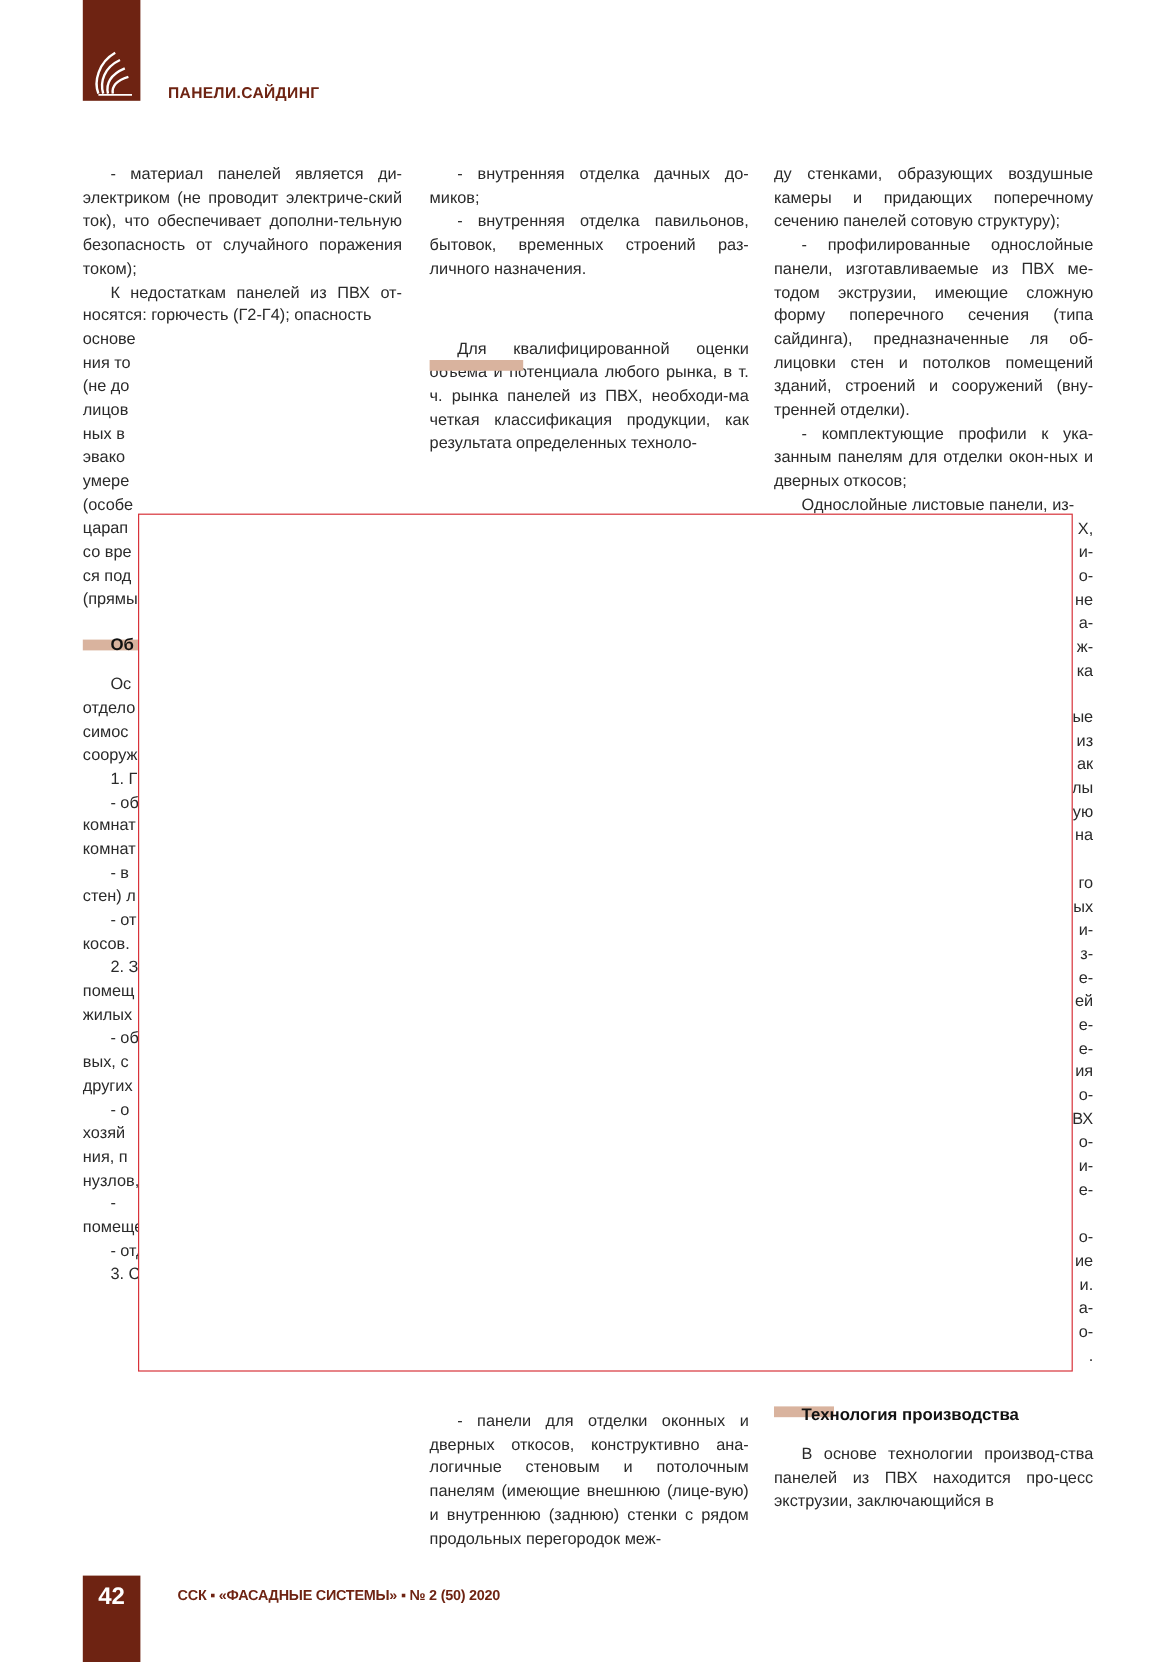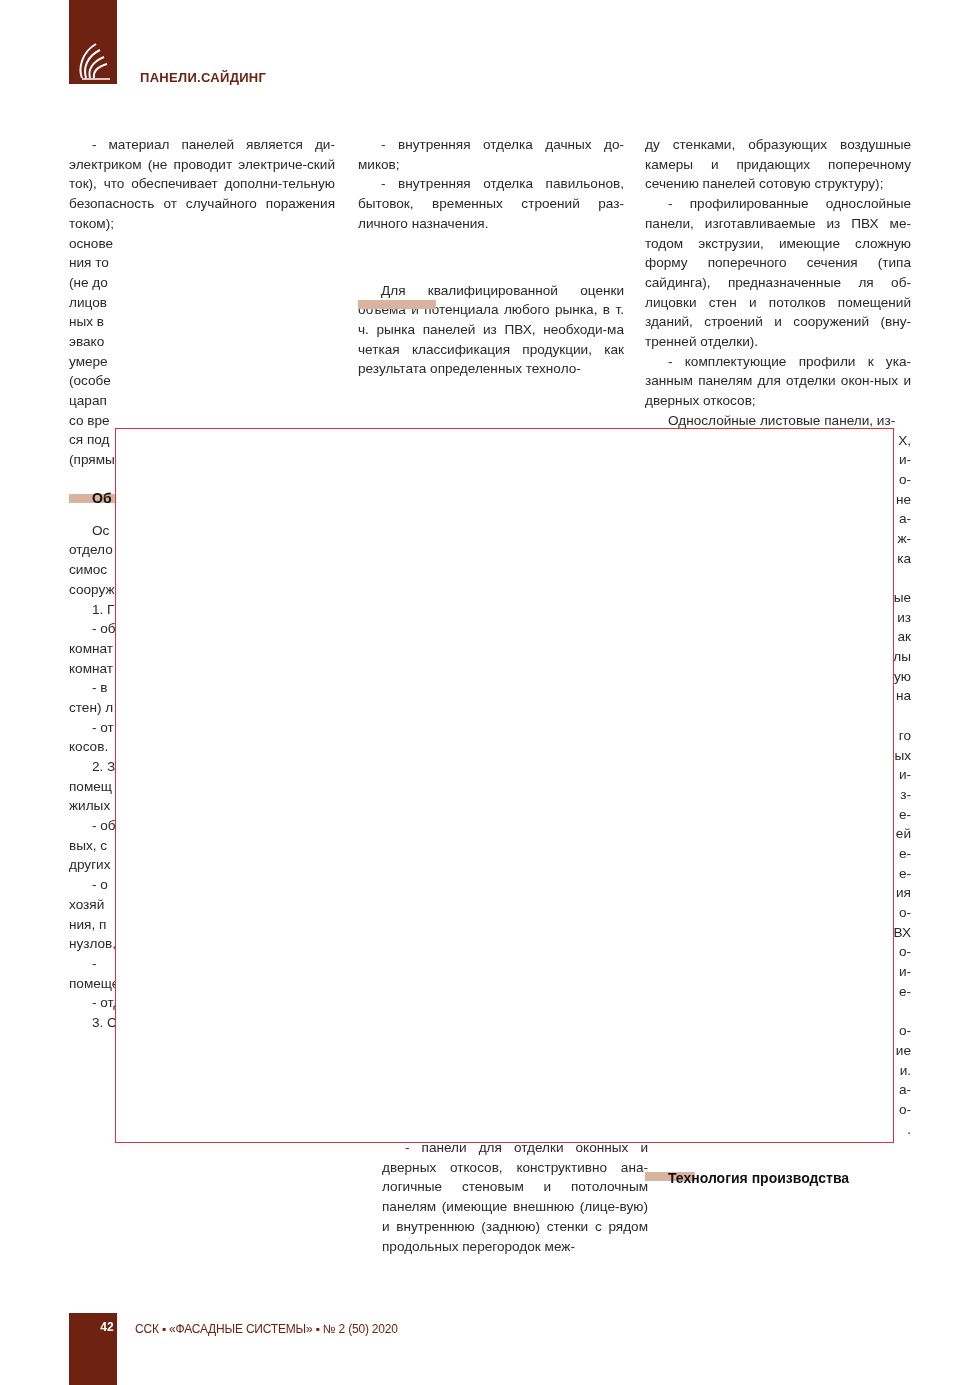--- a/index.html
+++ b/index.html
@@ -17,39 +17,40 @@
   .col2 { left: 358px; }
   .col3 { left: 645px; }
   .heading { position: relative; margin: 0; font-weight: bold; font-size: 14px; line-height: 17px;
              color: #111; text-indent: 0; }
   .heading .bar { position: absolute; height: 9px; background: #d9b39e; z-index: 0; }
   .heading .txt { position: relative; z-index: 1; }
   .blank { position: absolute; left: 115px; top: 428px; width: 779px; height: 715px; background: #ffffff;
            border: 1px solid #d8323a; box-sizing: border-box; }
   .footer-bar { position: absolute; left: 69px; top: 1313px; width: 48px; height: 72px; background: #6e2312; }
   .page-num { position: absolute; left: 69px; top: 1320px; width: 48px; text-align: center;
-              color: #ffffff; font-weight: bold; font-size: 12px; padding-left: 14px; }
-  .footer-text { position: absolute; left: 135px; top: 1322px; font-size: 12px; color: #6e2312; letter-spacing: -0.2px; }
+              color: #ffffff; font-weight: bold; font-size: 20px; }
+  .footer-text { position: absolute; left: 148px; top: 1322px; font-size: 12px; color: #6e2312; letter-spacing: -0.2px; font-weight: bold; }
   .cut { white-space: nowrap; overflow: hidden; }
 </style>
 </head>
 <body>
 
 <div class="topbar"></div>
 <svg class="logo" viewBox="0 0 40 44">
   <path d="M8 40 C4 30 8 14 22 6" stroke="#fff" stroke-width="2" fill="none"></path>
   <path d="M12 40 C9 30 13 18 26 12" stroke="#fff" stroke-width="2" fill="none"></path>
   <path d="M16 40 C14 32 18 24 30 19" stroke="#fff" stroke-width="2" fill="none"></path>
   <path d="M20 40 C19 34 23 29 33 26" stroke="#fff" stroke-width="2" fill="none"></path>
   <path d="M8 41 L36 41" stroke="#fff" stroke-width="1.5"></path>
 </svg>
 <div class="section-title">ПАНЕЛИ.САЙДИНГ</div>
 
 <div class="col col1">
   <p>- материал панелей является ди-электриком (не проводит электриче-ский ток), что обеспечивает дополни-тельную безопасность от случайного поражения током);</p>
+  <p>К недостаткам панелей из ПВХ от-носятся: горючесть (Г2-Г4); опасность</p>
   <div id="c1frag">
       <div class="cut" style="height: 19.7px;">основе</div>
       <div class="cut" style="height: 19.7px;">ния то</div>
       <div class="cut" style="height: 19.7px;">(не до</div>
       <div class="cut" style="height: 19.7px;">лицов</div>
       <div class="cut" style="height: 19.7px;">ных в</div>
       <div class="cut" style="height: 19.7px;">эвако</div>
       <div class="cut" style="height: 19.7px;">умере</div>
       <div class="cut" style="height: 19.7px;">(особе</div>
       <div class="cut" style="height: 19.7px;">царап</div>
@@ -94,21 +95,21 @@
 
 <div class="col col2">
   <p>- внутренняя отделка дачных до-миков;</p>
   <p>- внутренняя отделка павильонов, бытовок, временных строений раз-личного назначения.</p>
   <div style="height:30px"></div>
   <div class="heading" style="padding-left:23px;padding-right:40px;">
     <span class="bar" style="left:0;top:36px;width:78px;"></span>
   </div>
   <div style="height:17px"></div>
   <p>Для квалифицированной оценки объема и потенциала любого рынка, в т. ч. рынка панелей из ПВХ, необходи-ма четкая классификация продукции, как результата определенных техноло-</p>
-  <div style="position:absolute;top:1003px;left:0;width:266px;margin-left:24px;">
+  <div style="position:absolute;top:1039px;left:0;width:266px;">
     <p>- панели для отделки оконных и дверных откосов, конструктивно ана-логичные стеновым и потолочным панелям (имеющие внешнюю (лице-вую) и внутреннюю (заднюю) стенки с рядом продольных перегородок меж-</p>
   </div>
 </div>
 
 <div class="col col3">
   <p class="noindent">ду стенками, образующих воздушные камеры и придающих поперечному сечению панелей сотовую структуру);</p>
   <p>- профилированные однослойные панели, изготавливаемые из ПВХ ме-тодом экструзии, имеющие сложную форму поперечного сечения (типа сайдинга), предназначенные ля об-лицовки стен и потолков помещений зданий, строений и сооружений (вну-тренней отделки).</p>
   <p>- комплектующие профили к ука-занным панелям для отделки окон-ных и дверных откосов;</p>
   <p>Однослойные листовые панели, из-</p>
   <div id="c3frag" style="text-align:right;">
@@ -148,20 +149,21 @@
       <div class="cut" style="height: 19.7px;">а-</div>
       <div class="cut" style="height: 19.7px;">о-</div>
       <div class="cut" style="height: 19.7px;">.</div>
     </div>
   <div style="position:absolute;top:1035px;left:0;width:266px;">
     <div class="heading" style="padding-left:23px;">
       <span class="bar" style="left:0;top:2px;width:50px;"></span>
       <span class="txt">Технология производства</span>
     </div>
     <div style="height:15px"></div>
+    <p>В основе технологии производ-ства панелей из ПВХ находится про-цесс экструзии, заключающийся в</p>
   </div>
 </div>
 
 <div class="blank"></div>
 
 <div class="footer-bar"></div>
 <div class="page-num">42</div>
 <div class="footer-text">ССК ▪ «ФАСАДНЫЕ СИСТЕМЫ» ▪ № 2 (50) 2020</div>
 
 </body></html>

